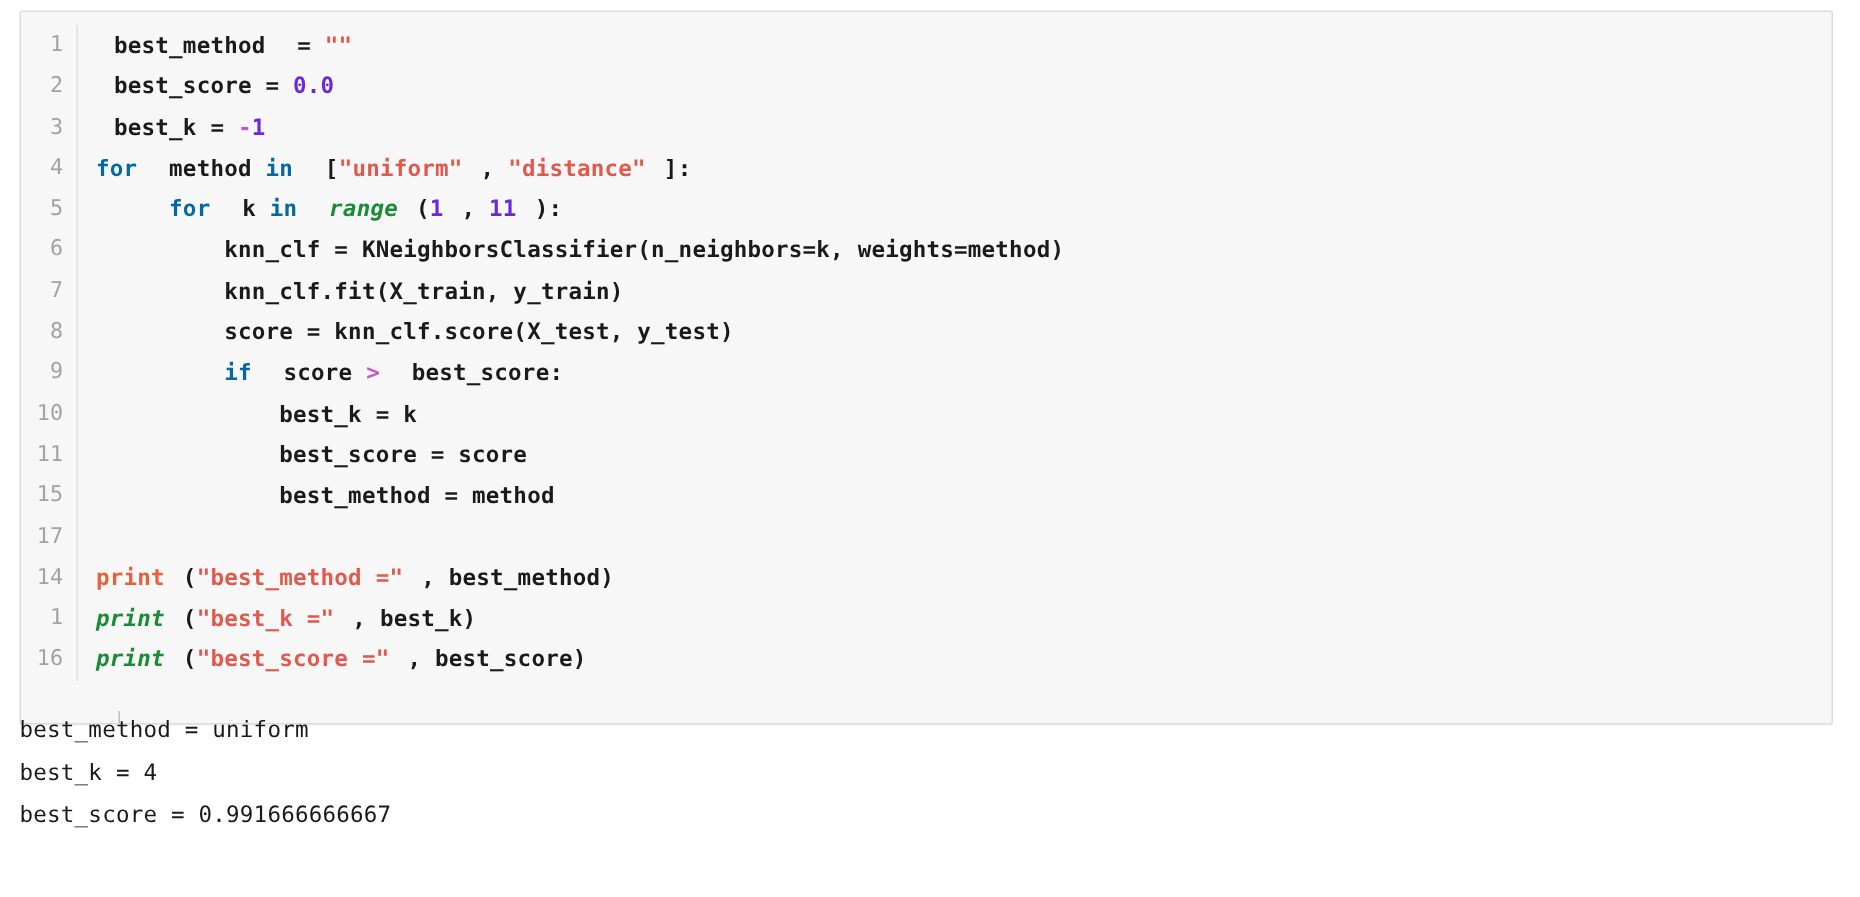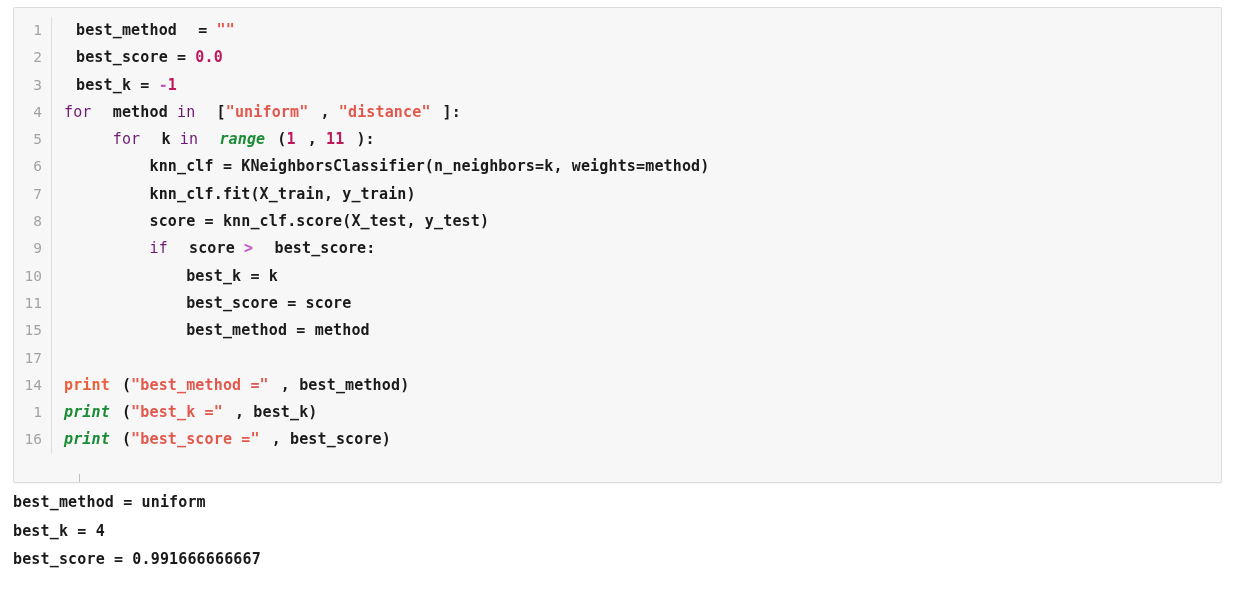--- a/index.html
+++ b/index.html
@@ -65,38 +65,38 @@
     padding-left: 12px;
     font-size: 15px;
     line-height: 27.3px;
     color: #1a1a1a;
     white-space: pre;
     letter-spacing: 0.15px;
   }
   .code .ln { height: 27.3px; }
 
   
-  .k   { color: #701a75; font-weight: normal; }   
+  .k   { color: #0369a1; font-weight: bold; }   
   .bi  { color: #1a8c35; font-weight: bold; font-style: italic; }   
   .bir { color: #e8613c; font-weight: bold; }   
   .s   { color: #e2584c; font-weight: bold; }   
-  .n   { color: #be185d; font-weight: bold; text-align: center; }   
+  .n   { color: #6d28d9; font-weight: bold; text-align: center; }   
   .o   { color: #c457c4; font-weight: bold; }   
   .p   { color: #1a1a1a; font-weight: bold; margin-left: 12px; }   
 
   
   .output {
     position: absolute;
     left: 13px;
-    top: 488px;
+    top: 472px;
     width: 1200px;
     font-size: 15px;
     line-height: 28.5px;
     color: #1a1a1a;
-    font-weight: bold;
+    font-weight: normal;
     white-space: pre;
     letter-spacing: 0.15px;
   }
   .output div { height: 28.5px; }
 
   
   .caret {
     position: absolute;
     left: 62px;
     top: 466px;

